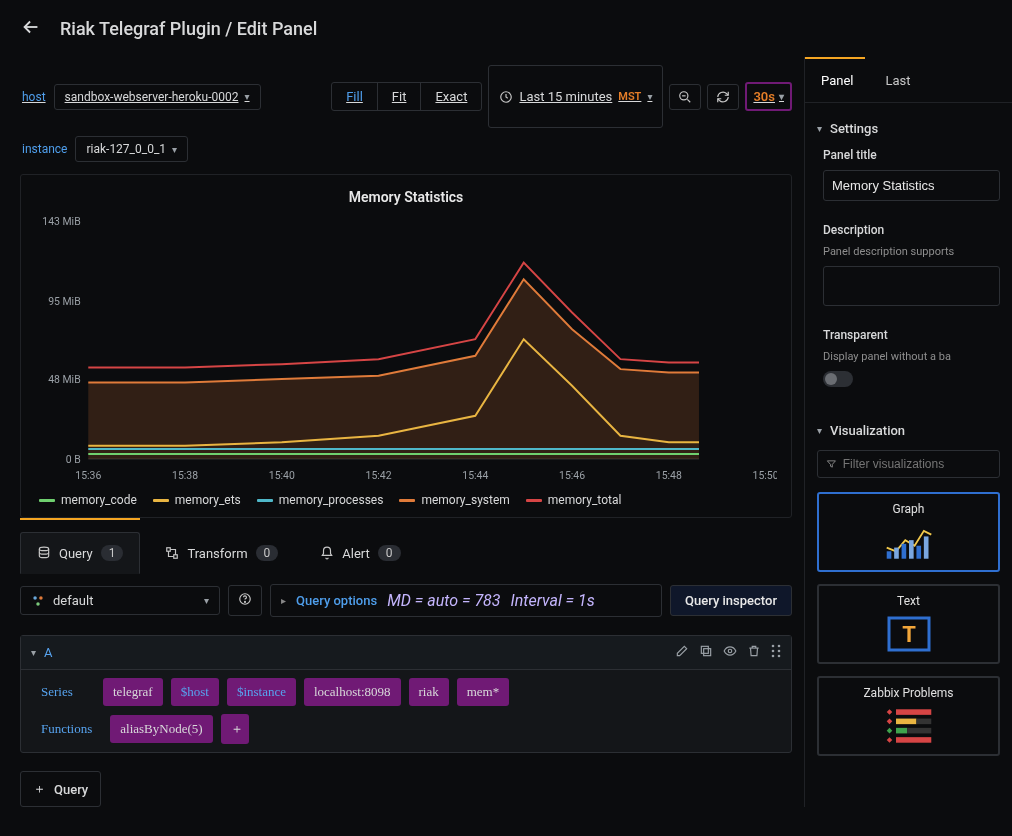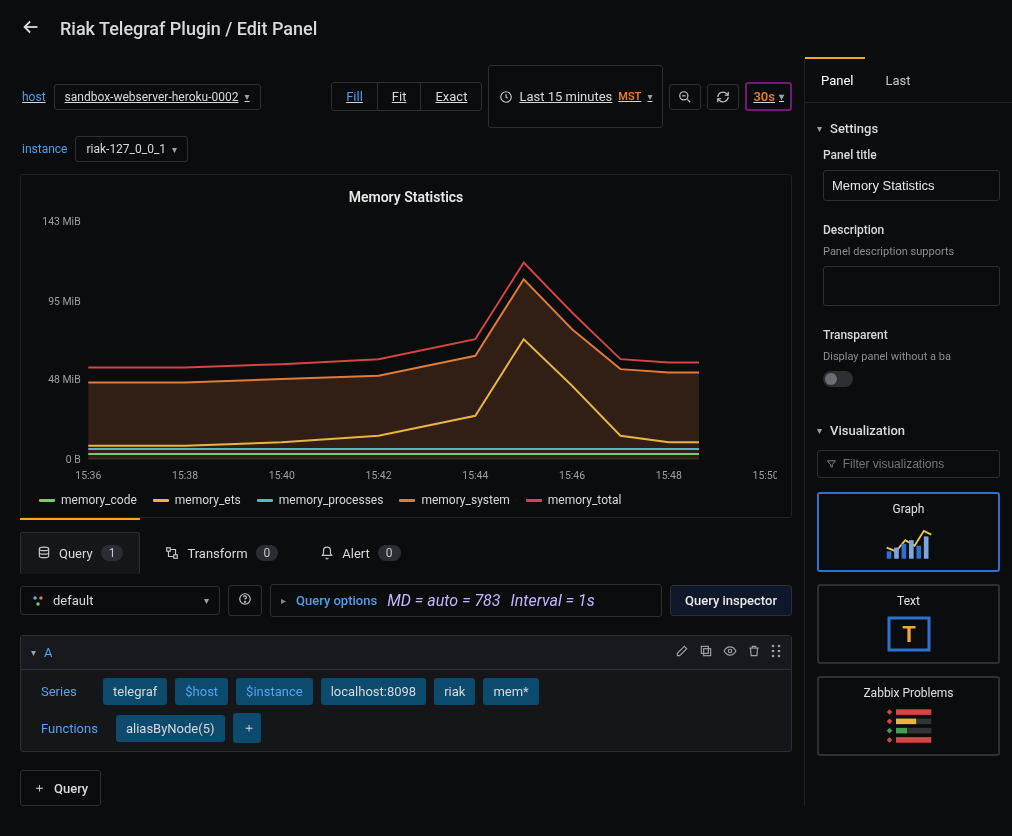--- a/index.html
+++ b/index.html
@@ -99,23 +99,23 @@
 }
 .query-card-header {
   display: flex; align-items: center; justify-content: space-between; padding: 8px 10px;
   border-bottom: 1px solid #2c2f34;
   background:#161a1e;
 }
 .qc-left { display:inline-flex; align-items:center; gap:8px; color:#57a3ef; }
 .qc-actions { display:inline-flex; gap:10px; color:#9aa0a6; }
 .qc-actions .act { cursor:pointer; }
 .qc-body { padding: 8px 10px; display:flex; flex-direction:column; gap:8px; }
-.seg-row { display:flex; gap:8px; align-items:center; flex-wrap:wrap; }
+.seg-row { display:flex; gap:8px; align-items:center; flex-wrap:wrap;font-family:Liberation Serif, serif; }
 .seg-label { color:#57a3ef; font-size:13px; min-width:64px; padding:6px 10px; }
-.seg { background:#0c4a6e; border-radius:3px; padding:6px 10px; color:#d8d9da; cursor:pointer; }
+.seg { background:#701a75; border-radius:3px; padding:6px 10px; color:#d8d9da; cursor:pointer; }
 .seg.blue { color:#57a3ef; }
 .seg.plus { width:28px; text-align:center; }
 .add-query {
   margin-top: 18px; display:inline-flex; align-items:center; gap:8px;
   border:1px solid #2c2f34; border-radius:3px; padding:8px 12px; cursor:pointer; font-weight:500;
 }
 
 .side-tabs { display:flex; border-bottom:1px solid #202226; }
 .side-tab { padding:14px 16px; cursor:pointer; color:#c8c8c8; }
 .side-tab.active { color:#fff; }

